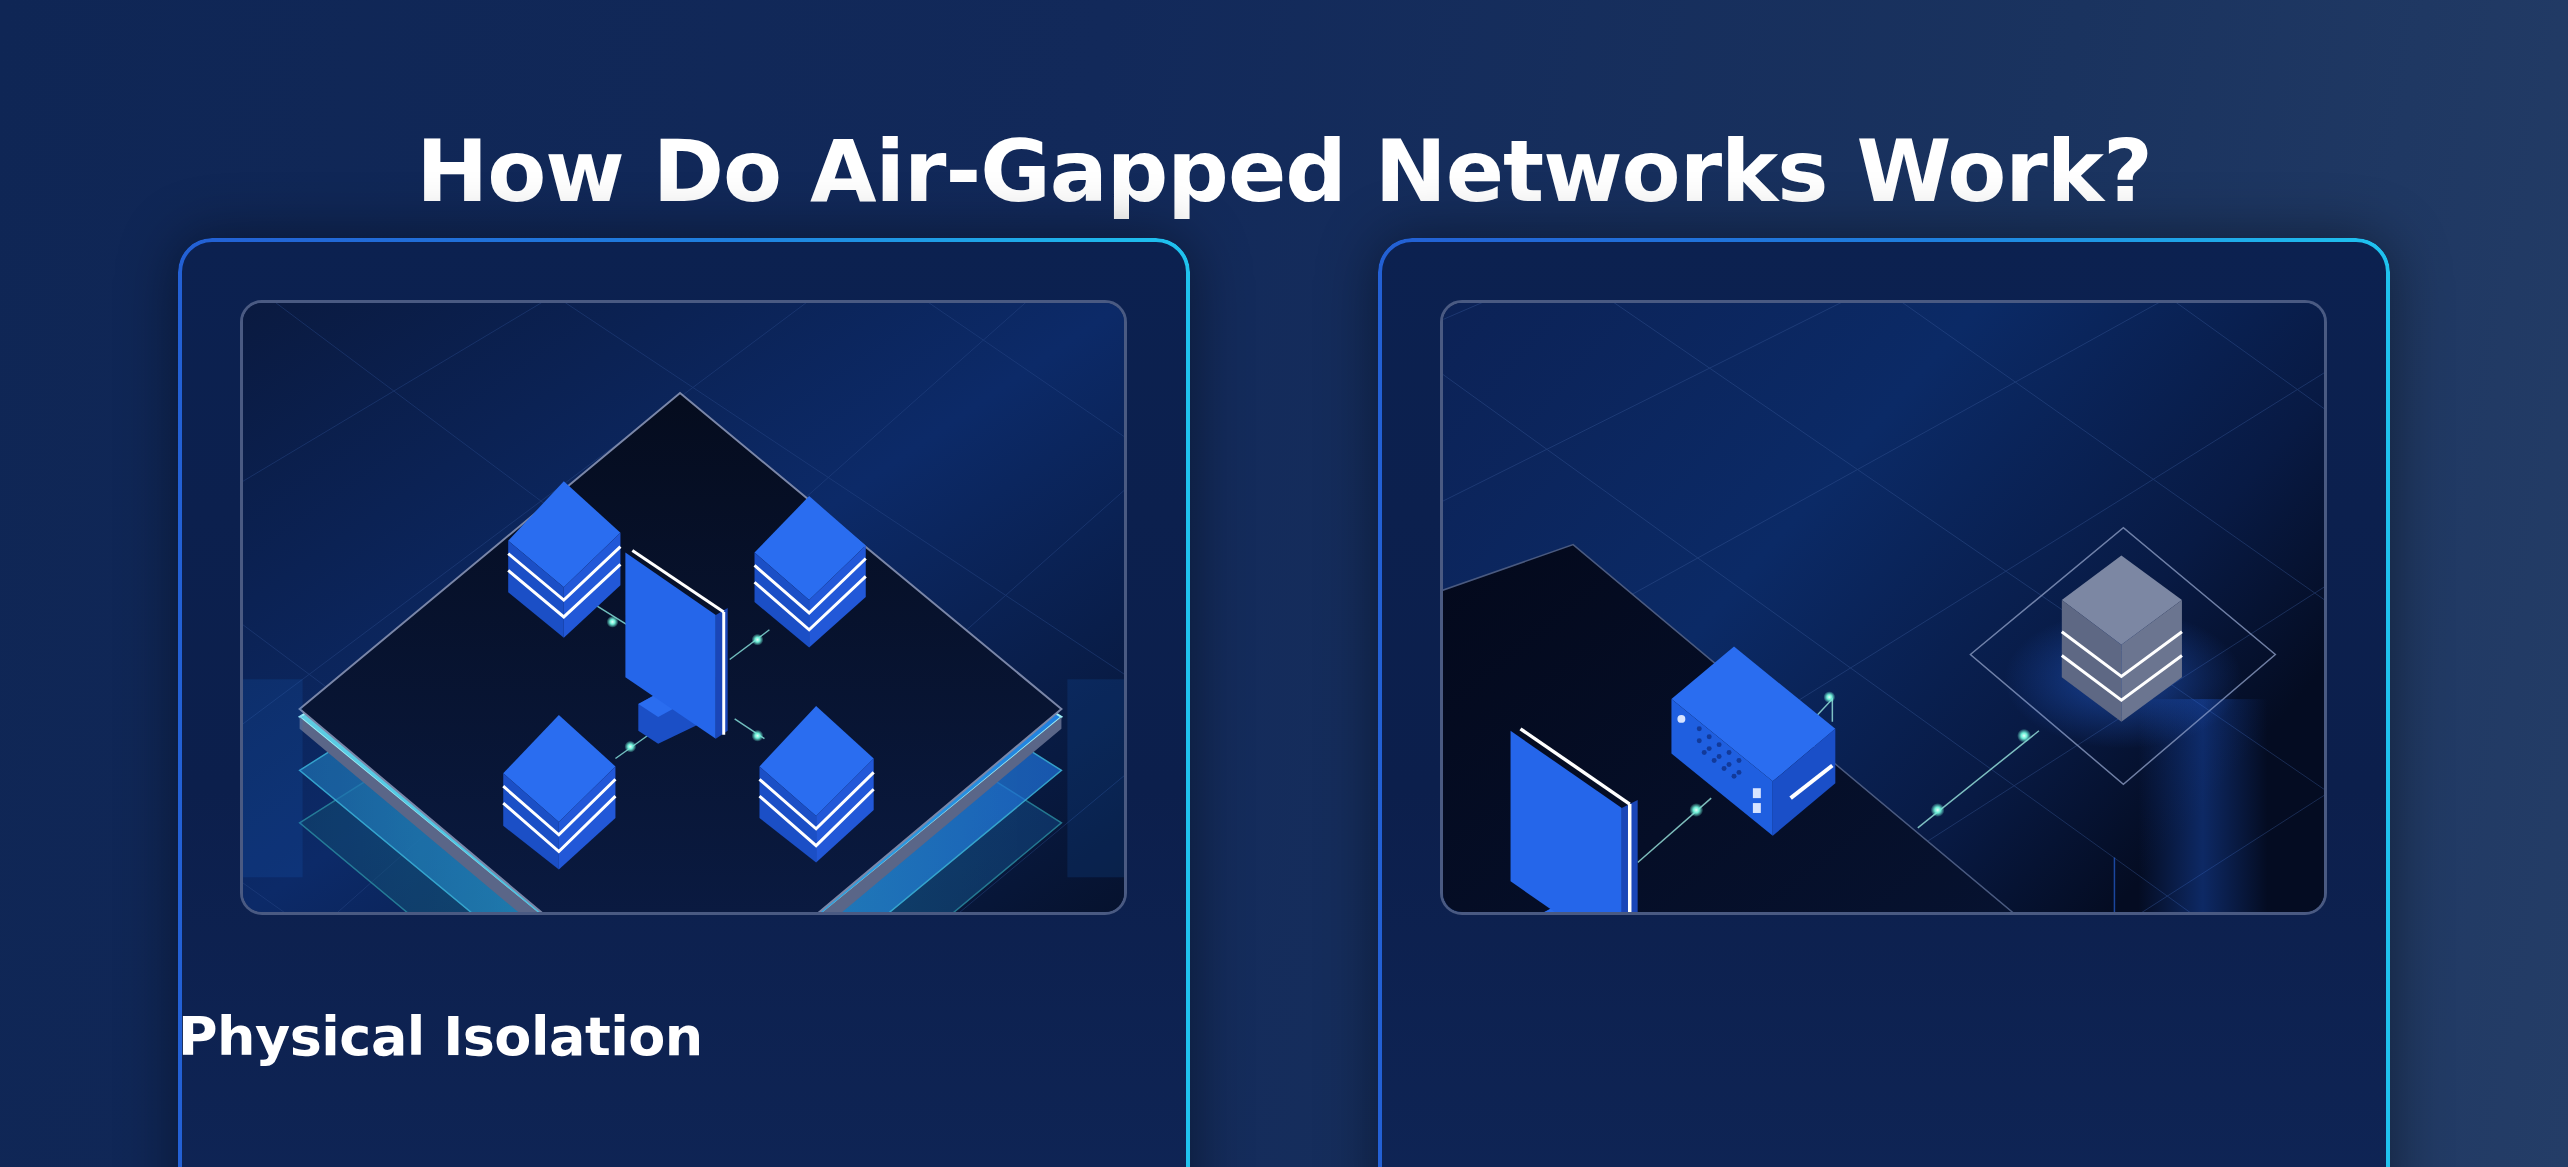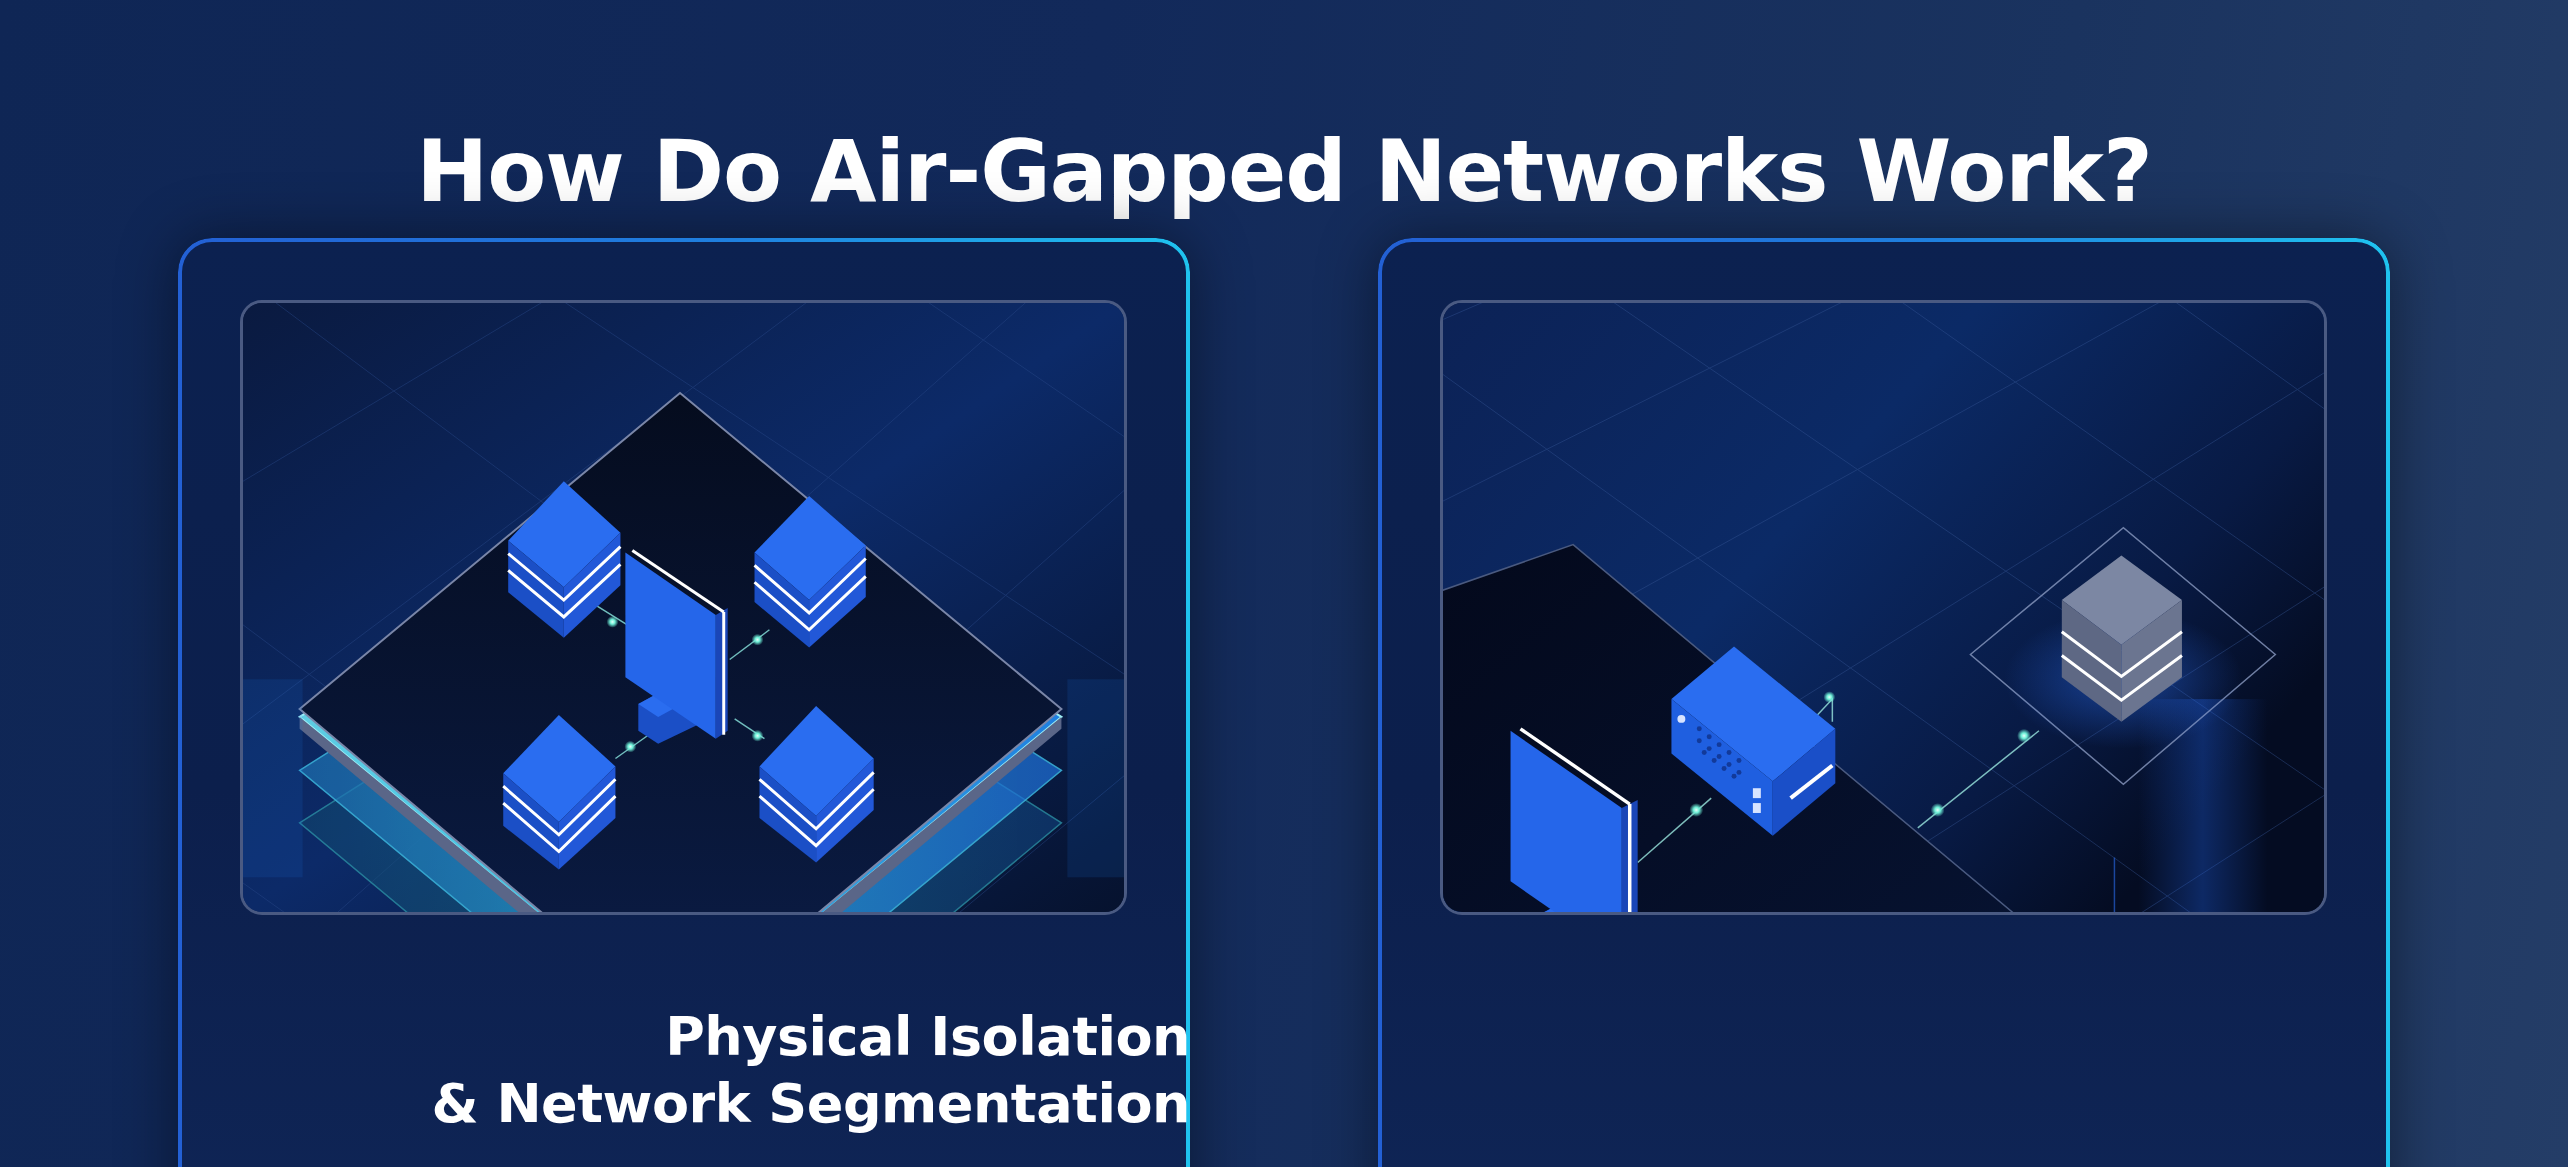--- a/index.html
+++ b/index.html
@@ -31,22 +31,22 @@
   .card-2 { left:1378px; }
   .illus {
     position:absolute; left:62px; top:62px; width:887px; height:615px;
     border-radius:22px; overflow:hidden; box-sizing:border-box;
     border:3px solid #4a5a82;
     background: linear-gradient(135deg, #0a1a44 0%, #0b2a66 50%, #081638 100%);
   }
   .illus svg { position:absolute; left:0; top:0; width:100%; height:100%; display:block; }
   .caption {
     position:absolute; left:0; right:0; top:720px;
-    text-align:right; font-size:54px; font-weight:bold; line-height:67px;
-    color:#ffffff; letter-spacing:-0.5px;padding-left:32px;
+    text-align:left; font-size:54px; font-weight:bold; line-height:67px;
+    color:#ffffff; letter-spacing:-0.5px;
   }
   .caption span { display:block; }
 </style>
 </head>
 <body>
 
 <h1 class="title">How Do Air-Gapped Networks Work?</h1>
 
 <section class="card card-1">
   <div class="illus">
@@ -148,21 +148,20 @@
         <line x1="392" y1="250" x2="484" y2="312" stroke="#ffffff" stroke-width="3"></line>
         <line x1="484" y1="312" x2="484" y2="436" stroke="#ffffff" stroke-width="3"></line>
       </g>
 
       <rect x="0" y="380" width="60" height="200" fill="#1e6fe0" opacity="0.15"></rect>
       <rect x="830" y="380" width="57" height="200" fill="#1e6fe0" opacity="0.15"></rect>
     </svg>
   </div>
   <h2 class="caption">
     <span>Physical Isolation</span>
-    <span>&amp; Network Segmentation</span>
   </h2>
 </section>
 
 <section class="card card-2">
   <div class="illus">
     <svg viewBox="0 0 887 615" preserveAspectRatio="none">
       <defs>
         <linearGradient id="bg2" x1="0" y1="0" x2="1" y2="0.6">
           <stop offset="0" stop-color="#0c2256"></stop>
           <stop offset="0.45" stop-color="#0b2a66"></stop>

